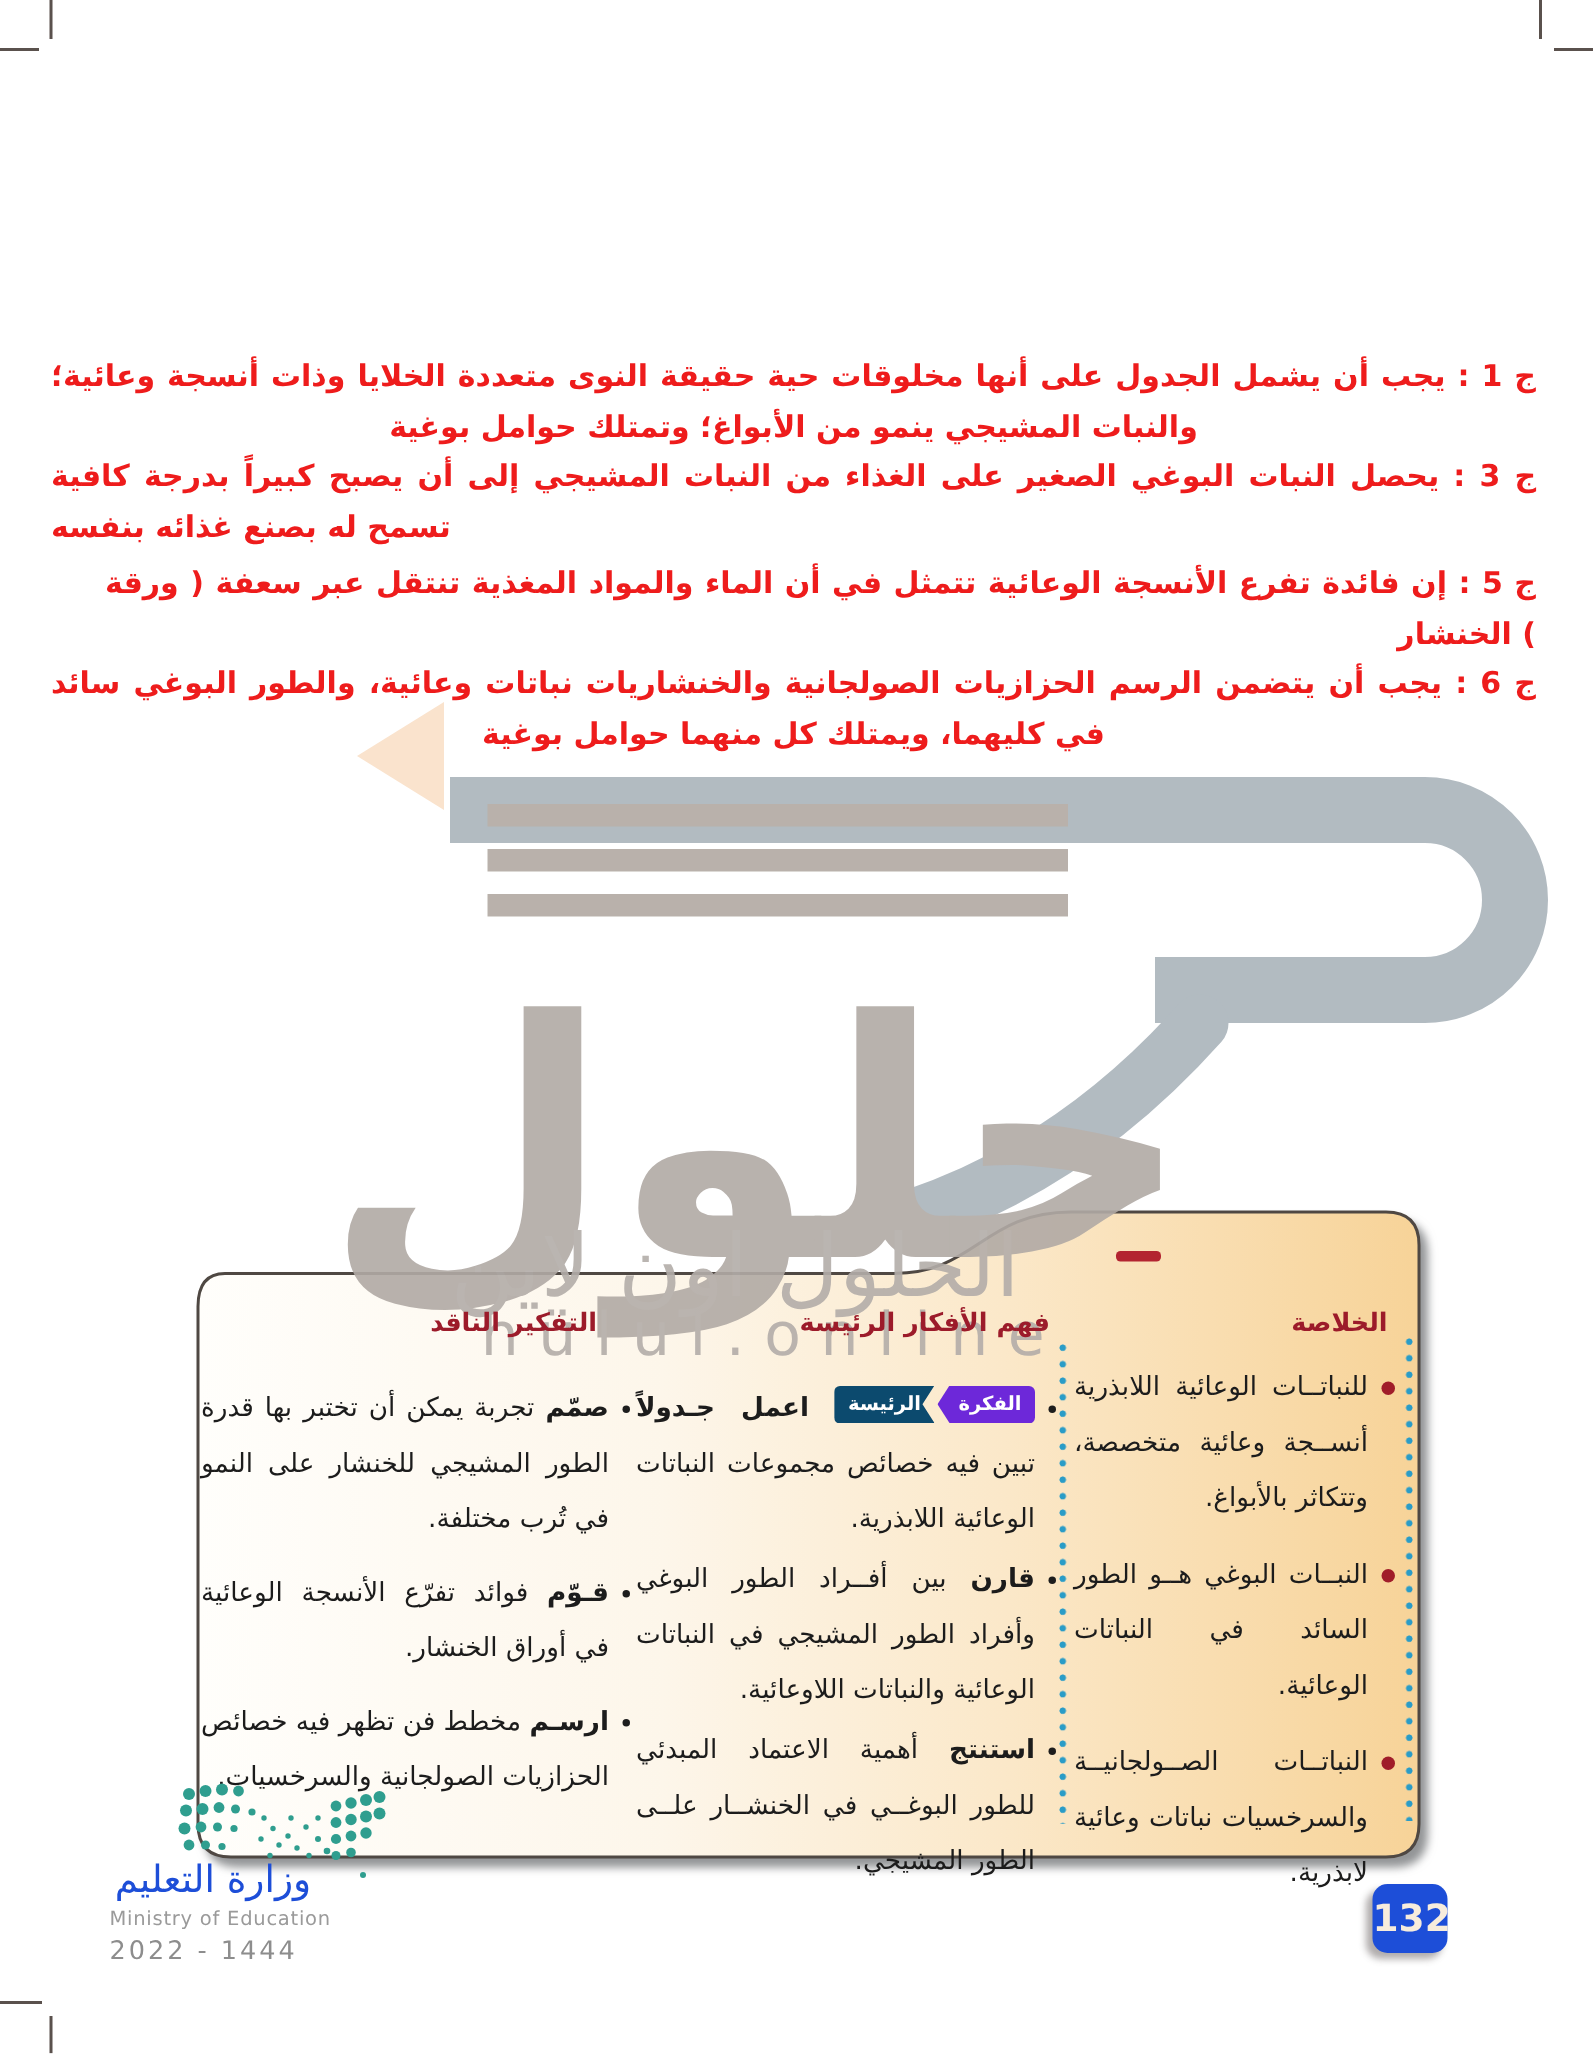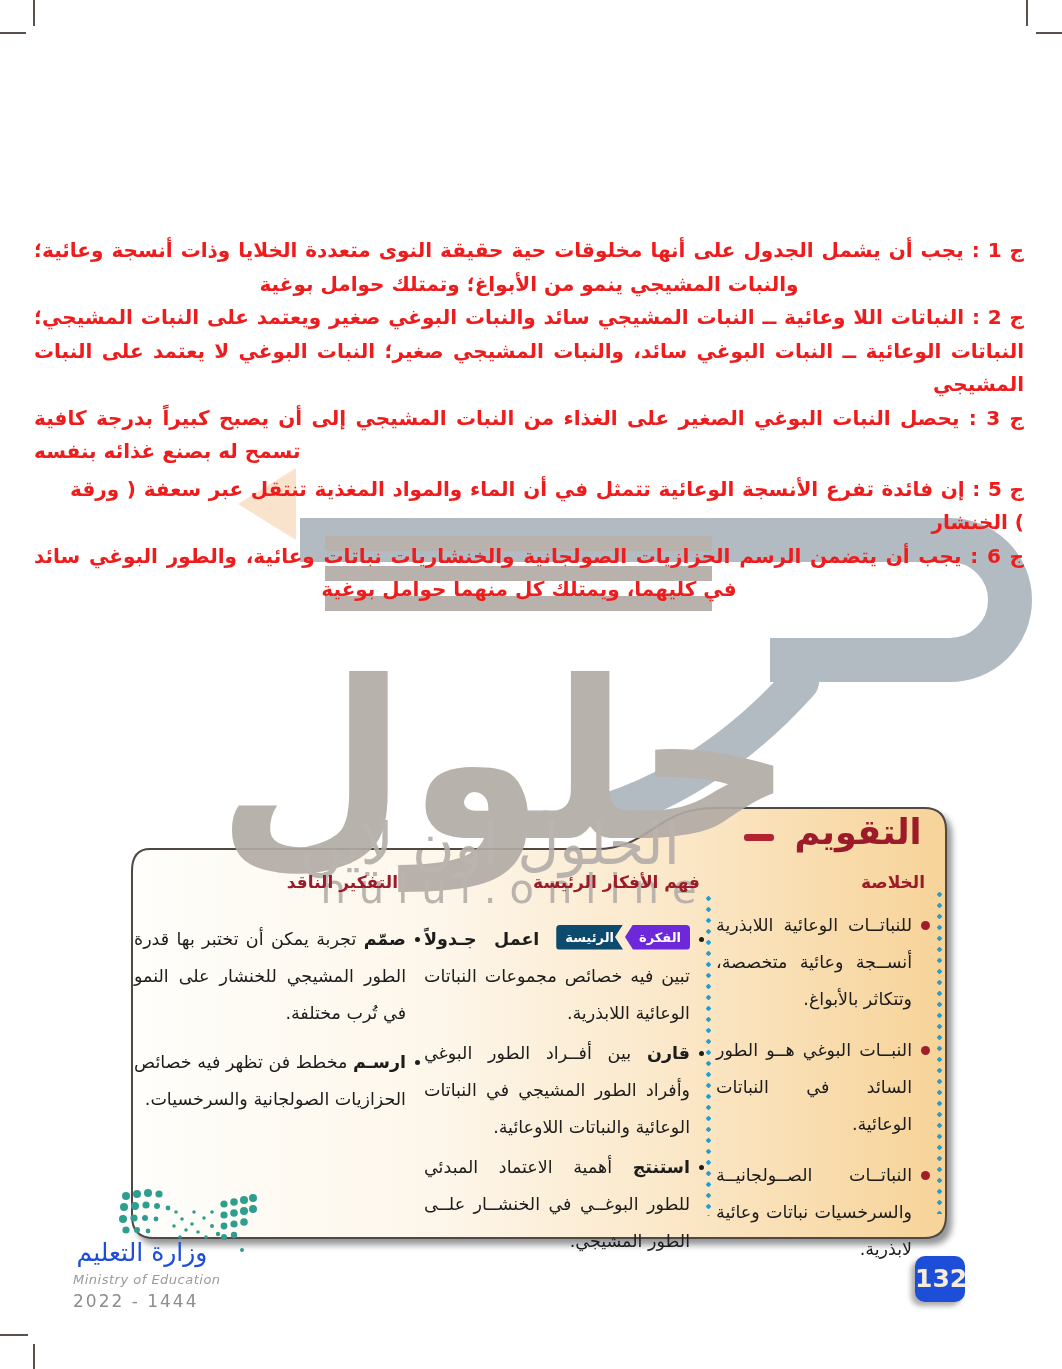--- a/index.html
+++ b/index.html
@@ -53,21 +53,21 @@
   .badge span{display:block;height:25px;line-height:25px;font-size:13px;font-weight:bold;color:#fff;}
   .seg-o{background:#6d28d9;padding:0 9px 0 14px;border-radius:0 4px 4px 0;
       clip-path:polygon(8px 0,100% 0,100% 100%,8px 100%,0 50%);}
   .seg-b{background:#0c4a6e;padding:0 9px;border-radius:4px 0 0 4px;
       clip-path:polygon(0 0,100% 0,calc(100% - 8px) 50%,100% 100%,0 100%);}
   
   #moe-dots{position:absolute;left:116px;top:1182px;z-index:3;}
   #f-ar{position:absolute;left:72px;top:1238px;width:140px;text-align:center;direction:rtl;
       font-size:25px;font-weight:normal;color:#1d4ed8;z-index:3;}
   #f-en{position:absolute;left:73px;top:1272px;font-size:13px;color:#9a9a9a;
-      letter-spacing:.5px;z-index:3;font-style:italic;}
+      letter-spacing:.5px;z-index:3;}
   #f-yr{position:absolute;left:73px;top:1291px;font-size:17px;color:#8d8d8d;
       letter-spacing:2px;z-index:3;}
   #page-badge{position:absolute;left:915px;top:1256px;width:50px;height:46px;z-index:3;
       background:#1d4ed8;border-radius:10px;color:#f7ecdc;font-size:25px;font-weight:bold;
       text-align:center;line-height:46px;box-shadow:-4px 4px 5px rgba(80,70,70,.45);}
   b.act{font-weight:bold;}
 </style>
 </head>
 <body>
 
@@ -75,21 +75,20 @@
 
   <div class="mark" style="left:33px;top:0;width:2px;height:26px;"></div>
   <div class="mark" style="left:0;top:32px;width:26px;height:2px;"></div>
   <div class="mark" style="left:1026px;top:0;width:2px;height:26px;"></div>
   <div class="mark" style="left:1036px;top:32px;width:26px;height:2px;"></div>
   <div class="mark" style="left:0;top:1334px;width:28px;height:2px;"></div>
   <div class="mark" style="left:33px;top:1344px;width:2px;height:25px;"></div>
 
   <div id="answers">
     <p class="ans last-center">ج 1 : يجب أن يشمل الجدول على أنها مخلوقات حية حقيقة النوى متعددة الخلايا وذات أنسجة وعائية؛ والنبات المشيجي ينمو من الأبواغ؛ وتمتلك حوامل بوغية</p>
-    <p class="ans last-right">ج 2 : النباتات اللا وعائية ــ النبات المشيجي سائد والنبات البوغي صغير ويعتمد على النبات المشيجي؛ النباتات الوعائية ــ النبات البوغي سائد، والنبات المشيجي صغير؛ النبات البوغي لا يعتمد على النبات المشيجي</p>
     <p class="ans last-left">ج 3 : يحصل النبات البوغي الصغير على الغذاء من النبات المشيجي إلى أن يصبح كبيراً بدرجة كافية تسمح له بصنع غذائه بنفسه</p>
     <p class="ans last-right gap">ج 5 : إن فائدة تفرع الأنسجة الوعائية تتمثل في أن الماء والمواد المغذية تنتقل عبر سعفة ( ورقة ) الخنشار</p>
     <p class="ans last-center">ج 6 : يجب أن يتضمن الرسم الحزازيات الصولجانية والخنشاريات نباتات وعائية، والطور البوغي سائد في كليهما، ويمتلك كل منهما حوامل بوغية</p>
   </div>
 
   <div id="pencil-tip"></div>
 
   <svg id="panel-svg" width="1062" height="1369" viewBox="0 0 1062 1369">
     <defs>
       <linearGradient id="pg" x1="0" y1="0" x2="1" y2="0">
@@ -110,21 +109,20 @@
       <path d="M 800 682 Q 716 776 608 812" fill="none" stroke="#aab4bb" stroke-width="38" stroke-linecap="round"></path>
       <rect x="325" y="536" width="387" height="15" fill="#b2a9a2"></rect>
       <rect x="325" y="566" width="387" height="15" fill="#b2a9a2"></rect>
       <rect x="325" y="596" width="387" height="15" fill="#b2a9a2"></rect>
     </g>
     <text x="505" y="838" font-size="220" font-weight="bold" fill="#b1aaa5" text-anchor="middle" font-family="DejaVu Sans, sans-serif">حلول</text>
     <text x="490" y="864" font-size="58" fill="#b3ada9" text-anchor="middle" font-family="DejaVu Sans, sans-serif">الحلول اون لاين</text>
     <text x="515" y="903" font-size="40" letter-spacing="13" fill="#b3ada9" text-anchor="middle" font-family="DejaVu Sans, sans-serif">hülul.online</text>
   </svg>
 
-  <div class="pc" id="eval-title">التقويم</div>
   <div class="pc" id="title-dash"></div>
 
   <div class="col-h" id="h-summary">الخلاصة</div>
   <div class="col-h" id="h-ideas">فهم الأفكار الرئيسة</div>
   <div class="col-h" id="h-critical">التفكير الناقد</div>
 
   <div class="dots-v" id="div-left"></div>
   <div class="dots-v" id="div-right"></div>
 
   <div class="col" id="sum-col">
@@ -162,20 +160,25 @@
       <p><b class="act">استنتج</b>
         <span>أهمية الاعتماد المبدئي للطور البوغــي في الخنشــار علــى الطور المشيجي.</span></p>
     </div>
   </div>
 
   <div class="col" id="crit-col">
     <div class="li">
       <span class="kdot"></span>
       <p><b class="act">صمّم</b>
         <span>تجربة يمكن أن تختبر بها قدرة الطور المشيجي للخنشار على النمو في تُرب مختلفة.</span></p>
+    </div>
+    <div class="li">
+      <span class="kdot"></span>
+      <p><b class="act">قـوّم</b>
+        <span>فوائد تفرّع الأنسجة الوعائية في أوراق الخنشار.</span></p>
     </div>
     <div class="li">
       <span class="kdot"></span>
       <p><b class="act">ارسـم</b>
         <span>مخطط فن تظهر فيه خصائص الحزازيات الصولجانية والسرخسيات.</span></p>
     </div>
   </div>
 
   <svg id="moe-dots" width="145" height="75" viewBox="0 0 145 75">
     <g fill="#2f9e8f">

